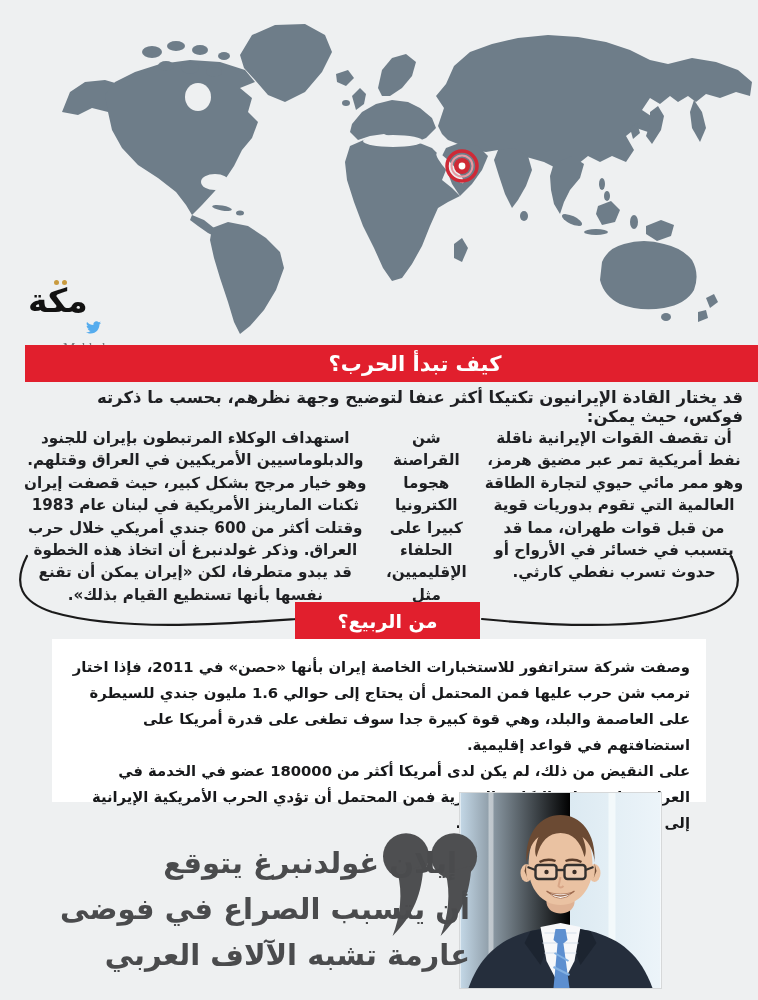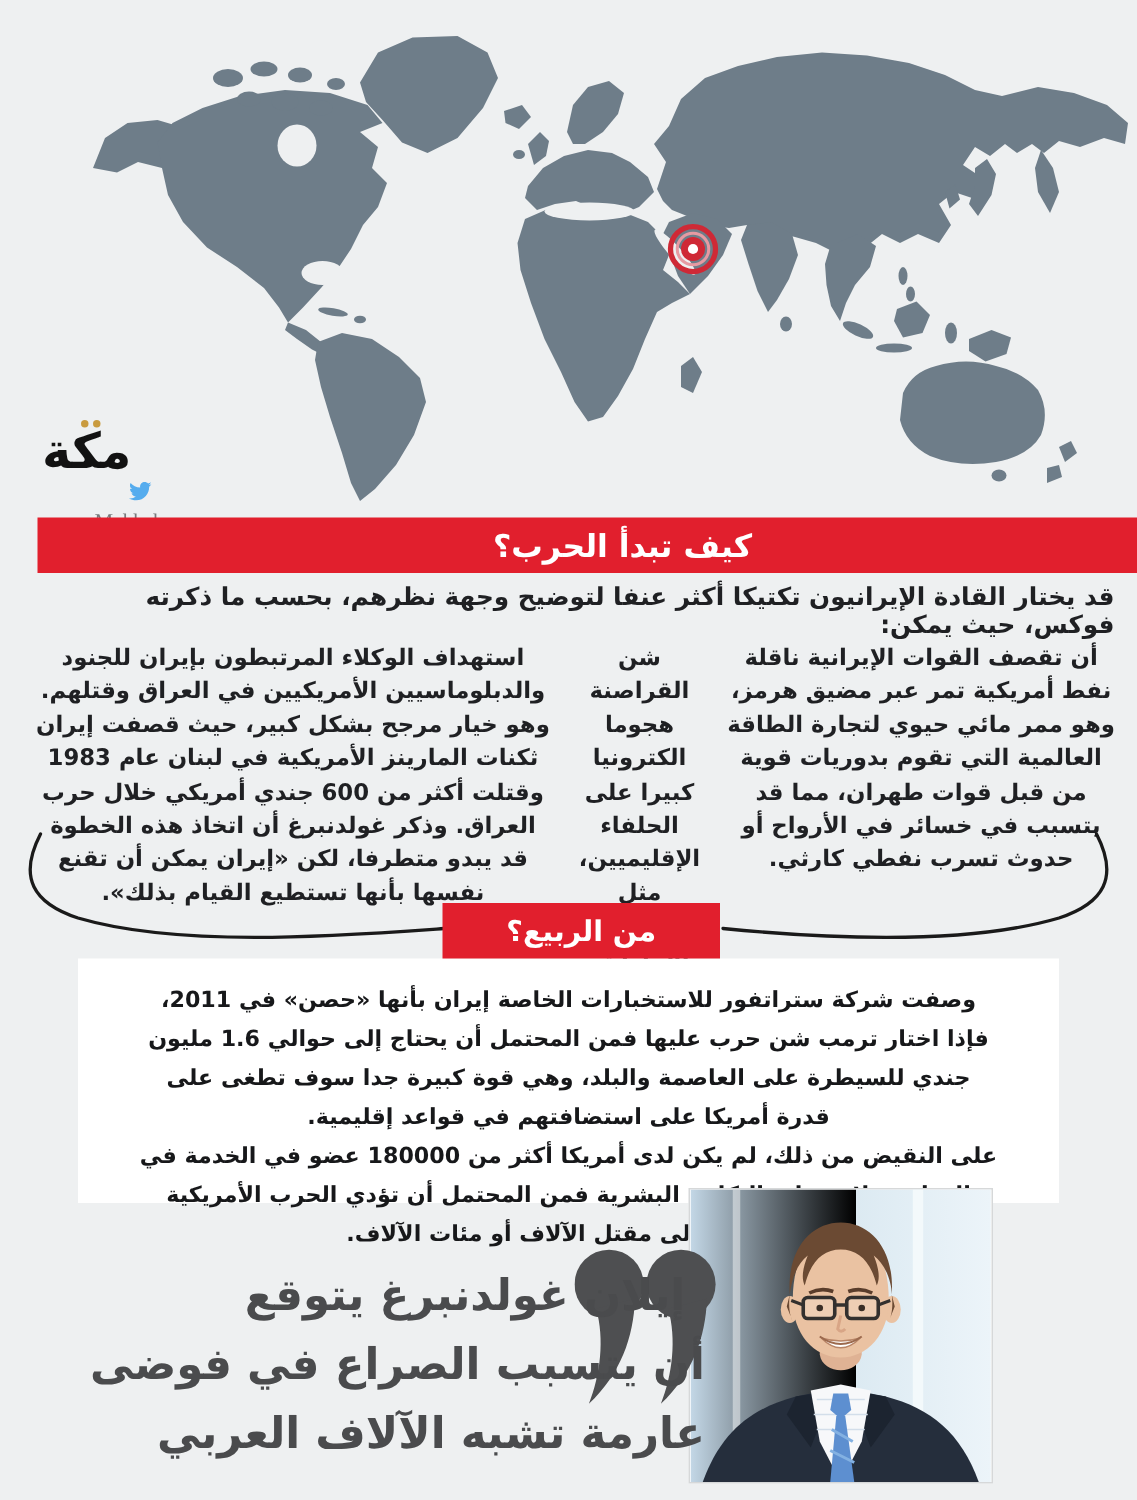--- a/index.html
+++ b/index.html
@@ -31,21 +31,21 @@
   .cols{position:absolute;left:22px;top:427px;width:722px;direction:rtl;display:flex;}
   .col{text-align:center;font-size:15.2px;font-weight:bold;line-height:22.4px;color:#1f2023;}
   .col-a{flex:0 0 36%;}
   .col-b{flex:0 0 16%;padding:0 8px;box-sizing:border-box;}
   .col-c{flex:0 0 48%;margin-left:40px;}
 
   .curves{position:absolute;left:0;top:540px;width:758px;height:110px;z-index:2;}
 
   
   .whitebox{position:absolute;left:52px;top:639px;width:654px;height:163px;background:#ffffff;
-            box-sizing:border-box;padding:15px 40px;direction:rtl;text-align:center;
+            box-sizing:border-box;padding:15px 16px;direction:rtl;
             font-size:14.8px;font-weight:bold;line-height:26px;color:#17181a;z-index:1;}
   .whitebox p{margin:0;}
 
   
   .photo{position:absolute;left:459px;top:792px;width:203px;height:197px;background:#fff;
          border:1px solid #d6d8d9;box-sizing:border-box;z-index:1;}
   .quote-glyph{position:absolute;left:383px;top:832px;width:96px;height:106px;z-index:2;}
   .quote-text{position:absolute;left:150px;top:840px;width:320px;direction:rtl;text-align:center;
               color:#4a4b4d;font-size:29px;font-weight:bold;line-height:46px;z-index:2;}
   .quote-text div{white-space:nowrap;}

